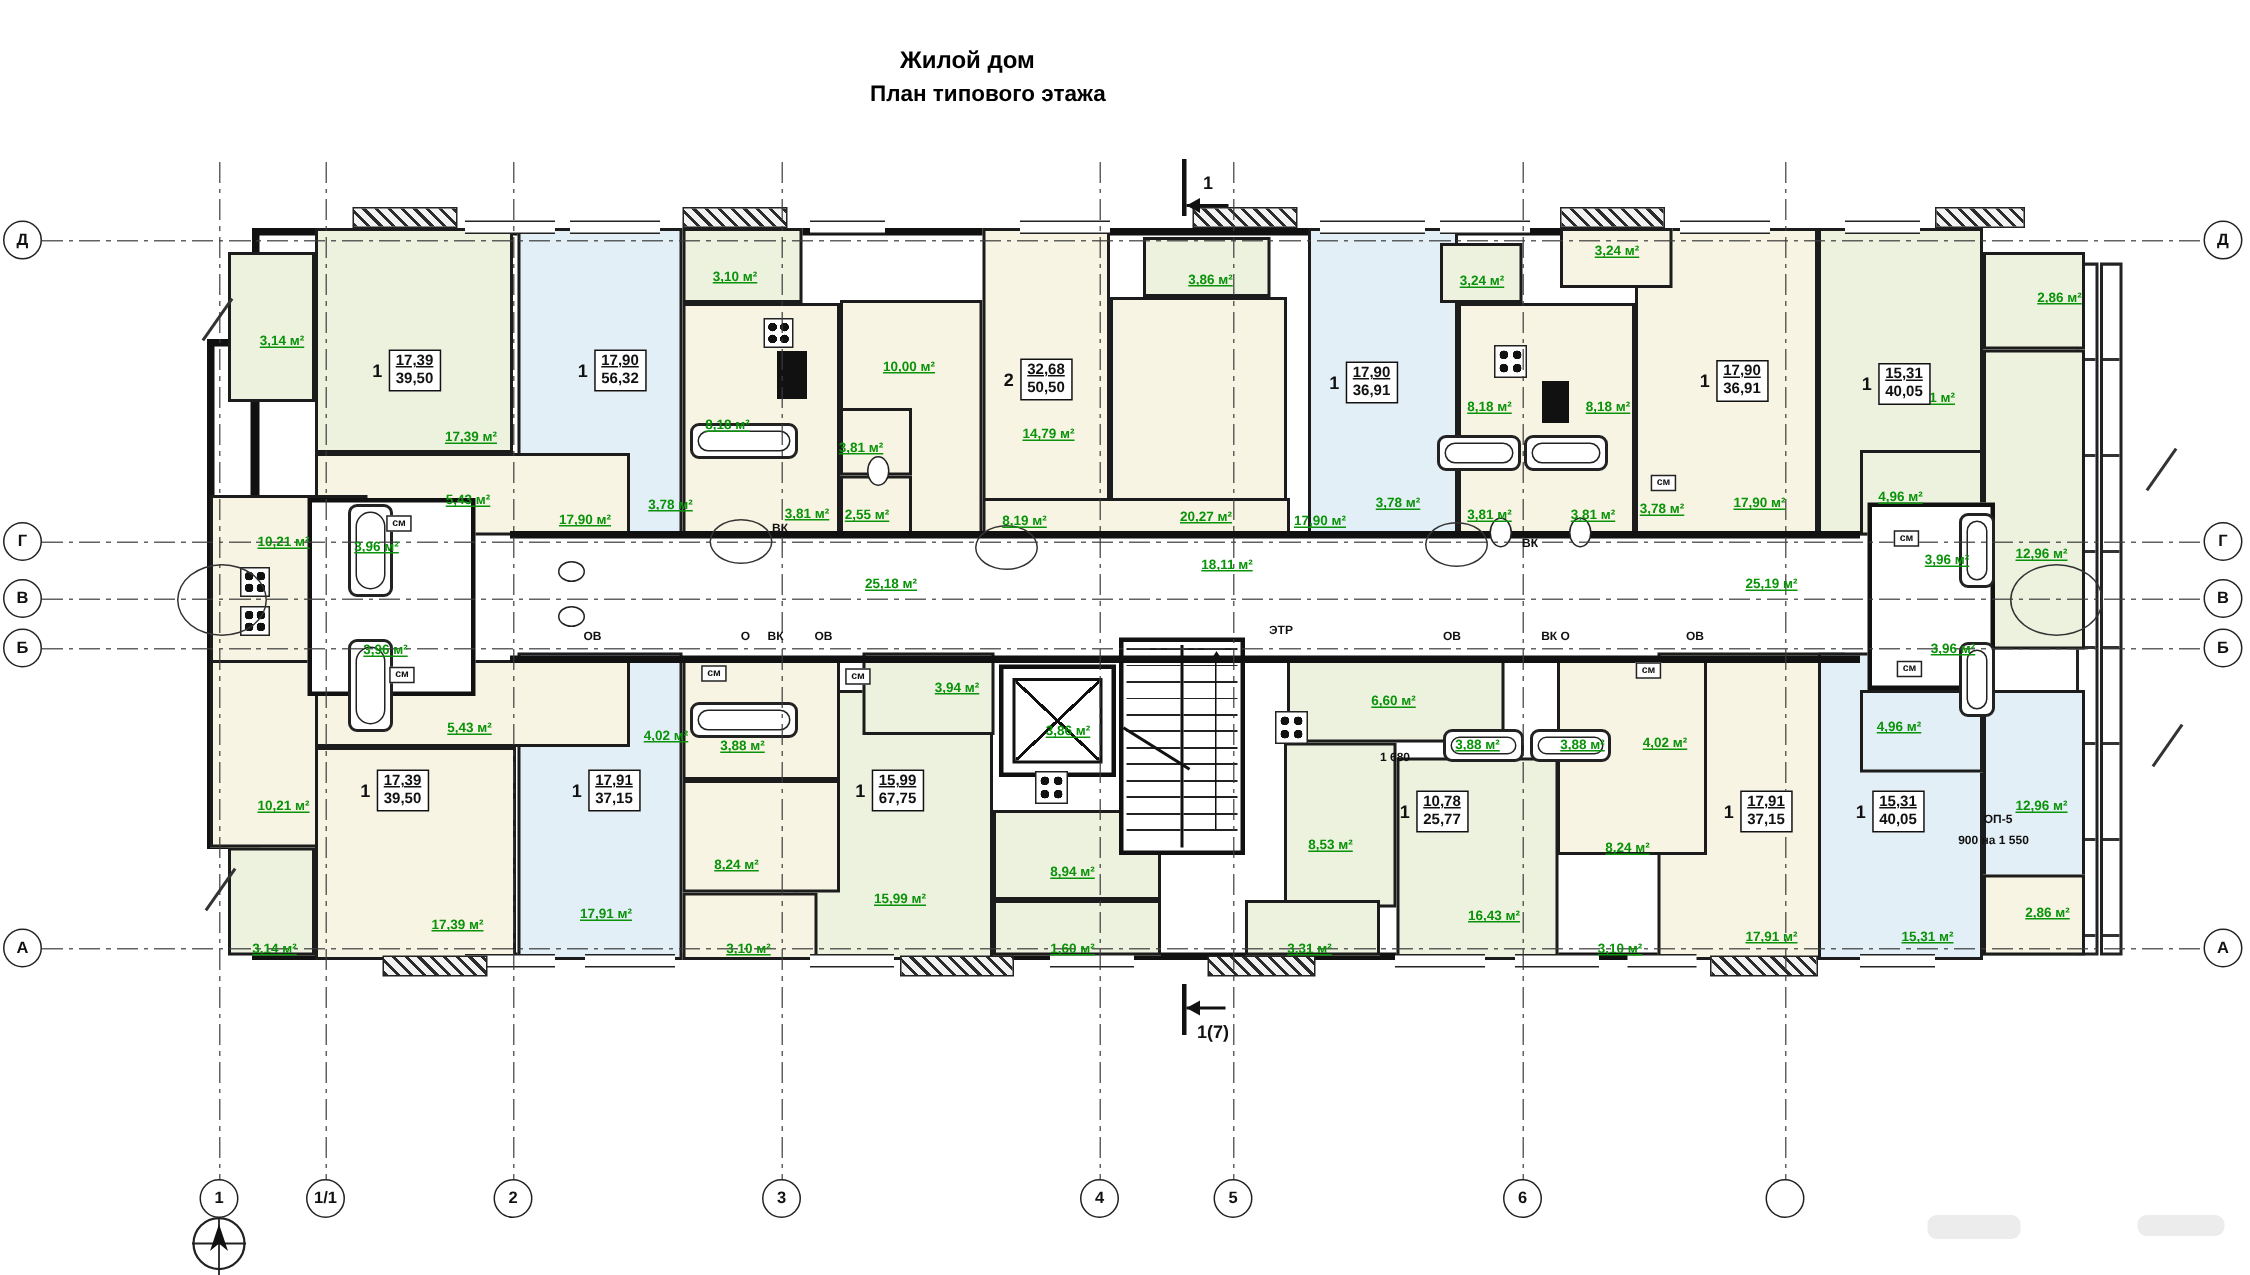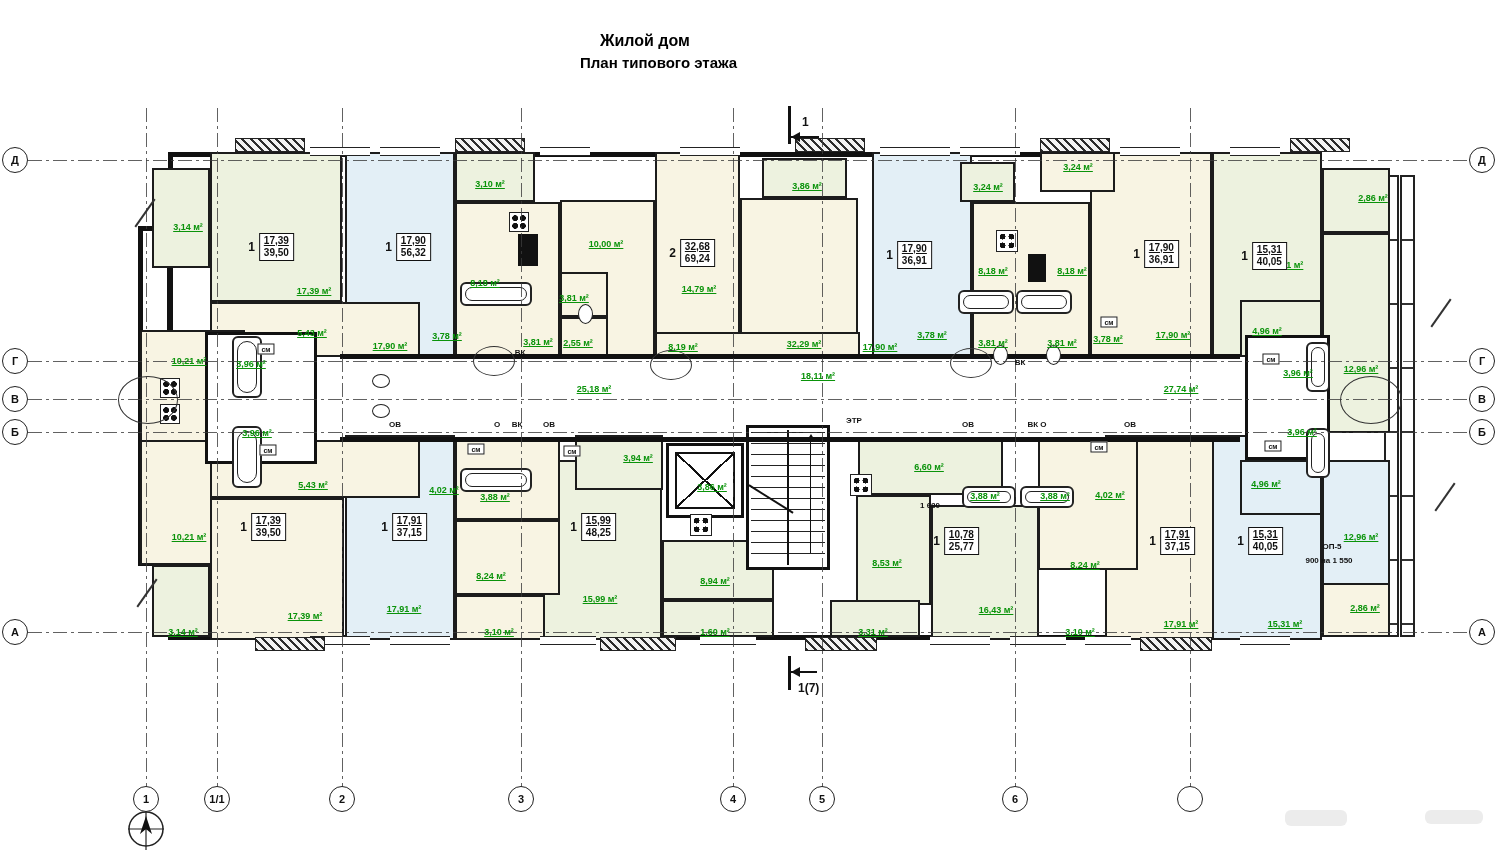--- a/index.html
+++ b/index.html
@@ -169,39 +169,39 @@
     <div class="alab" style="left: 490px; top: 184px;">3,10 м²</div>
     <div class="alab" style="left: 485px; top: 283px;">8,18 м²</div>
     <div class="alab" style="left: 447px; top: 336px;">3,78 м²</div>
     <div class="alab" style="left: 538px; top: 342px;">3,81 м²</div>
     <div class="alab" style="left: 606px; top: 244px;">10,00 м²</div>
     <div class="alab" style="left: 574px; top: 298px;">3,81 м²</div>
     <div class="alab" style="left: 578px; top: 343px;">2,55 м²</div>
     <div class="alab" style="left: 699px; top: 289px;">14,79 м²</div>
     <div class="alab" style="left: 807px; top: 186px;">3,86 м²</div>
     <div class="alab" style="left: 683px; top: 347px;">8,19 м²</div>
-    <div class="alab" style="left: 804px; top: 344px;">32,29 м²</div>
+    <div class="alab" style="left: 804px; top: 344px;">20,27 м²</div>
     <div class="alab" style="left: 880px; top: 347px;">17,90 м²</div>
     <div class="alab" style="left: 988px; top: 187px;">3,24 м²</div>
     <div class="alab" style="left: 1078px; top: 167px;">3,24 м²</div>
     <div class="alab" style="left: 993px; top: 271px;">8,18 м²</div>
     <div class="alab" style="left: 1072px; top: 271px;">8,18 м²</div>
     <div class="alab" style="left: 932px; top: 335px;">3,78 м²</div>
     <div class="alab" style="left: 1108px; top: 339px;">3,78 м²</div>
     <div class="alab" style="left: 993px; top: 343px;">3,81 м²</div>
     <div class="alab" style="left: 1062px; top: 343px;">3,81 м²</div>
     <div class="alab" style="left: 1173px; top: 335px;">17,90 м²</div>
     <div class="alab" style="left: 1286px; top: 265px;">15,31 м²</div>
     <div class="alab" style="left: 1267px; top: 331px;">4,96 м²</div>
     <div class="alab" style="left: 1298px; top: 373px;">3,96 м²</div>
     <div class="alab" style="left: 1361px; top: 369px;">12,96 м²</div>
     <div class="alab" style="left: 1373px; top: 198px;">2,86 м²</div>
     <div class="alab" style="left: 594px; top: 389px;">25,18 м²</div>
     <div class="alab" style="left: 818px; top: 376px;">18,11 м²</div>
-    <div class="alab" style="left: 1181px; top: 389px;">27,74 м²</div>
+    <div class="alab" style="left: 1181px; top: 389px;">25,19 м²</div>
     <div class="alab" style="left: 189px; top: 361px;">10,21 м²</div>
     <div class="alab" style="left: 251px; top: 364px;">3,96 м²</div>
     <div class="alab" style="left: 189px; top: 537px;">10,21 м²</div>
     <div class="alab" style="left: 257px; top: 433px;">3,96 м²</div>
     <div class="alab" style="left: 313px; top: 485px;">5,43 м²</div>
     <div class="alab" style="left: 305px; top: 616px;">17,39 м²</div>
     <div class="alab" style="left: 183px; top: 632px;">3,14 м²</div>
     <div class="alab" style="left: 404px; top: 609px;">17,91 м²</div>
     <div class="alab" style="left: 444px; top: 490px;">4,02 м²</div>
     <div class="alab" style="left: 495px; top: 497px;">3,88 м²</div>
@@ -259,21 +259,21 @@
       <span class="n">1</span>
       <span class="bx">
         <div class="a1">17,90</div>
         <div>56,32</div>
       </span>
     </div>
     <div class="apt" style="left: 692px; top: 253px;">
       <span class="n">2</span>
       <span class="bx">
         <div class="a1">32,68</div>
-        <div>69,24</div>
+        <div>50,50</div>
       </span>
     </div>
     <div class="apt" style="left: 909px; top: 255px;">
       <span class="n">1</span>
       <span class="bx">
         <div class="a1">17,90</div>
         <div>36,91</div>
       </span>
     </div>
     <div class="apt" style="left: 1156px; top: 254px;">
@@ -301,21 +301,21 @@
       <span class="n">1</span>
       <span class="bx">
         <div class="a1">17,91</div>
         <div>37,15</div>
       </span>
     </div>
     <div class="apt" style="left: 593px; top: 527px;">
       <span class="n">1</span>
       <span class="bx">
         <div class="a1">15,99</div>
-        <div>48,25</div>
+        <div>67,75</div>
       </span>
     </div>
     <div class="apt" style="left: 956px; top: 541px;">
       <span class="n">1</span>
       <span class="bx">
         <div class="a1">10,78</div>
         <div>25,77</div>
       </span>
     </div>
     <div class="apt" style="left: 1172px; top: 541px;">

